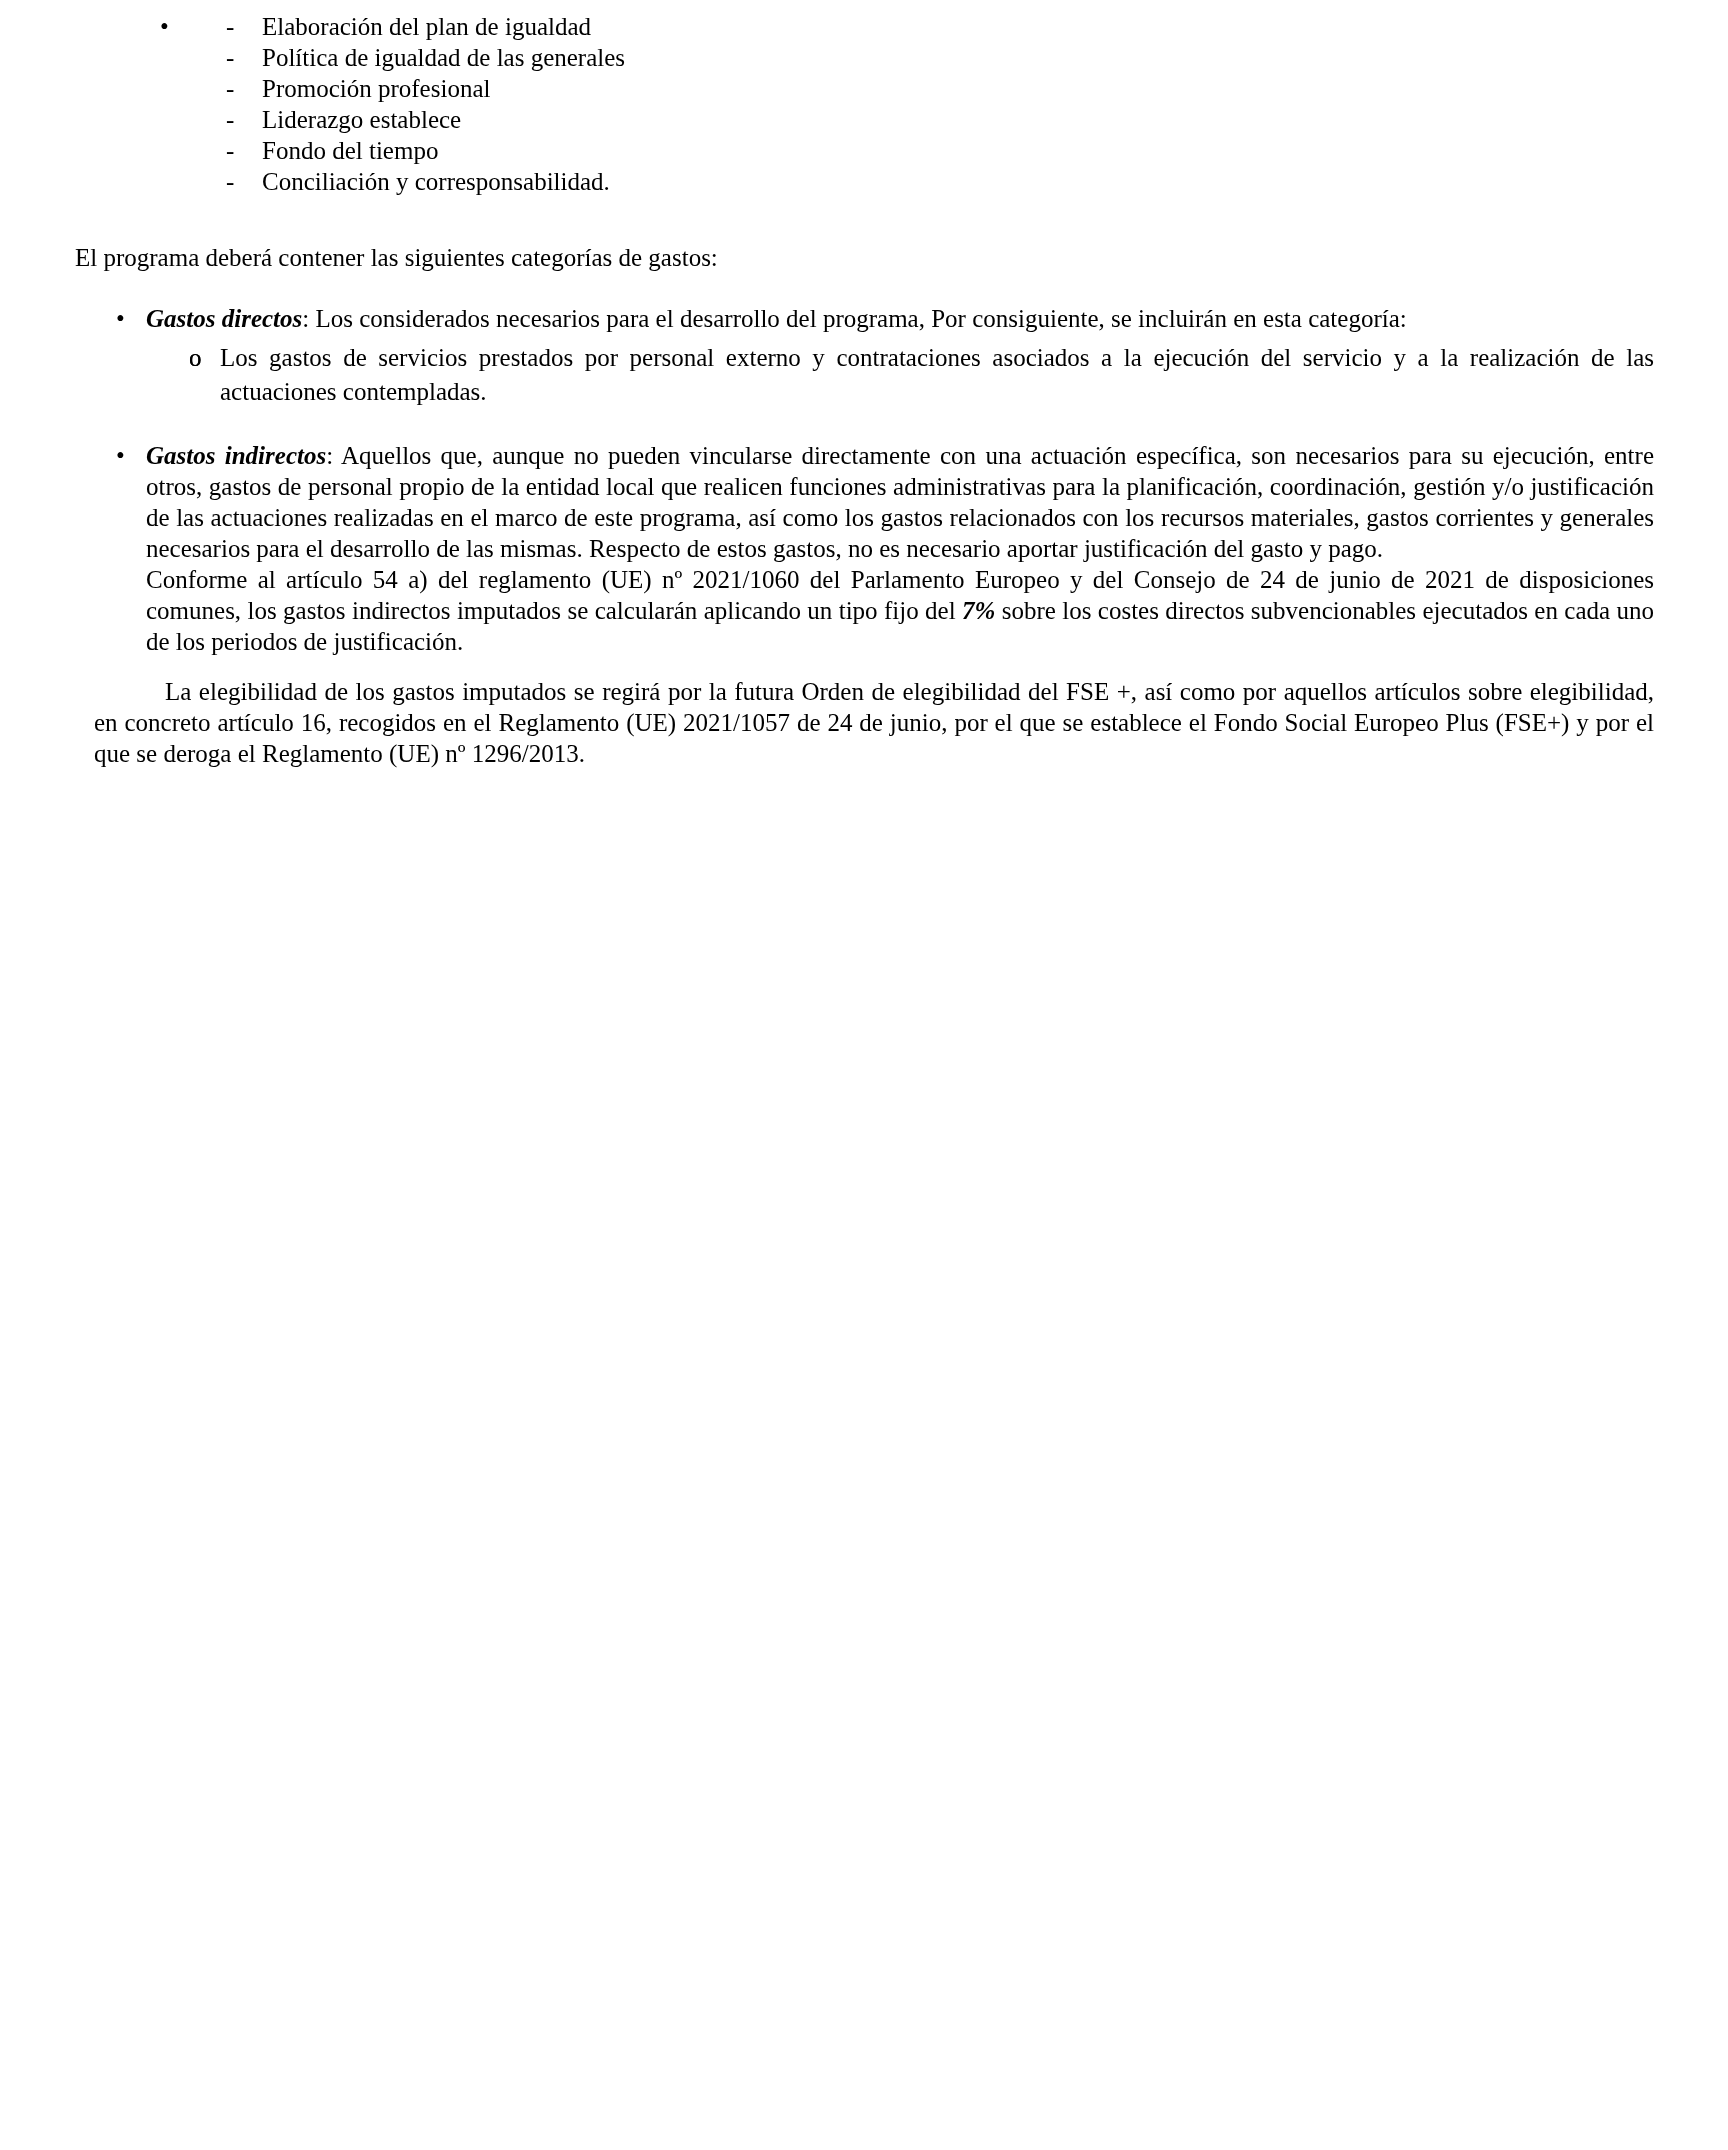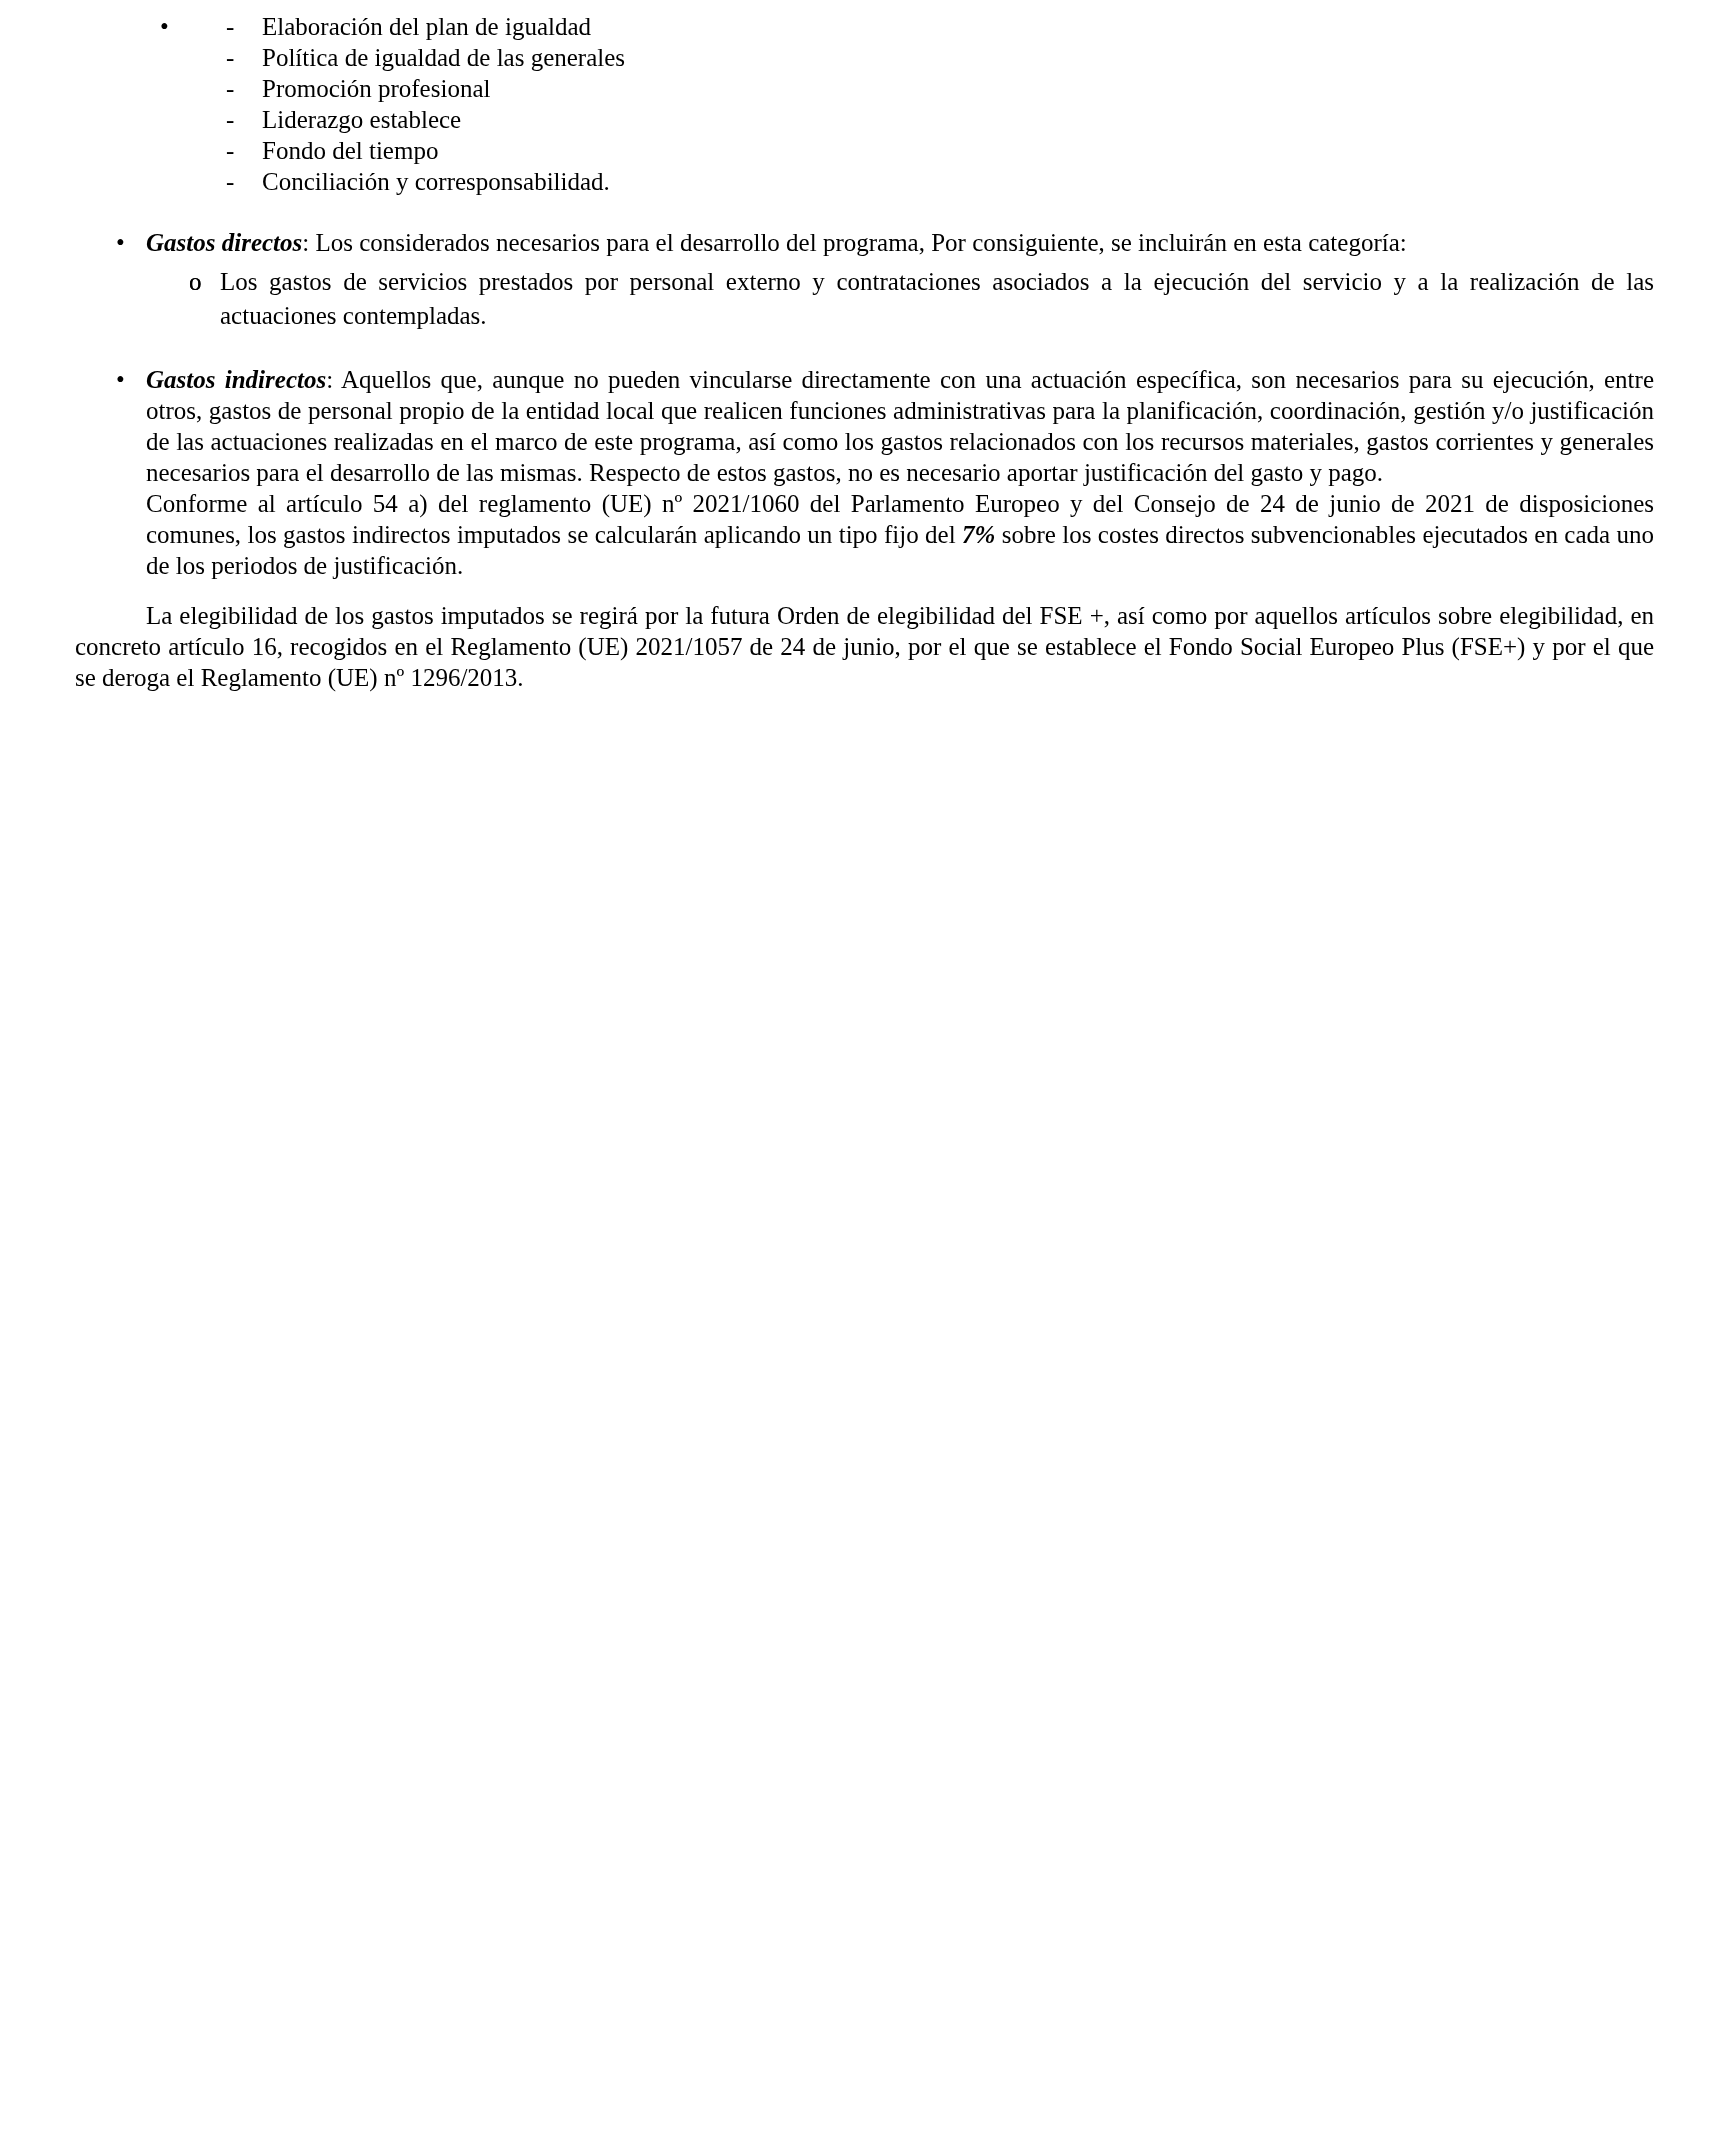--- a/index.html
+++ b/index.html
@@ -62,20 +62,21 @@
     padding-left: 31px;
     text-align: justify;
     line-height: 34px;
     margin-bottom: 6.5px;
   }
   b { font-weight: bold; font-style: italic; }
   .closing {
     margin-top: 19.5px;
     text-align: justify;
     text-indent: 71px;
+    margin-left: 19px;
   }
 </style>
 </head>
 <body>
 
 <div class="page">
 
   <div class="li li-top">
     <span class="marker">•</span>
   </div>
@@ -100,20 +101,21 @@
     <div class="li">
       <span class="marker">-</span>
       <span>Fondo del tiempo</span>
     </div>
     <div class="li">
       <span class="marker">-</span>
       <span>Conciliación y corresponsabilidad.</span>
     </div>
   </div>
 
+  <div class="para-intro">El programa deberá contener las siguientes categorías de gastos:</div>
 
   <div class="li li-gastos gap-directos">
     <span class="marker">•</span>
     <b>Gastos directos</b><span>: Los considerados necesarios para el desarrollo del programa, Por consiguiente, se incluirán en esta categoría:</span>
   </div>
 
   <div class="sub-o">
     <div class="li">
       <span class="marker">o</span>
     </div>

